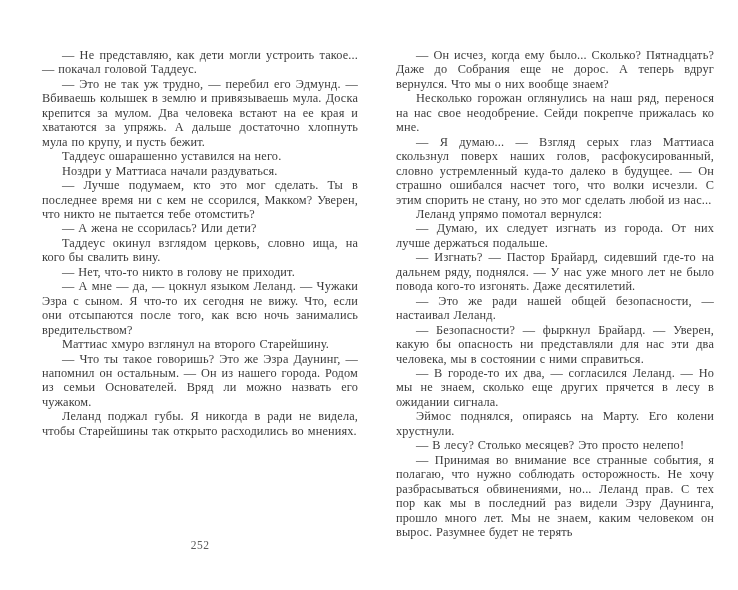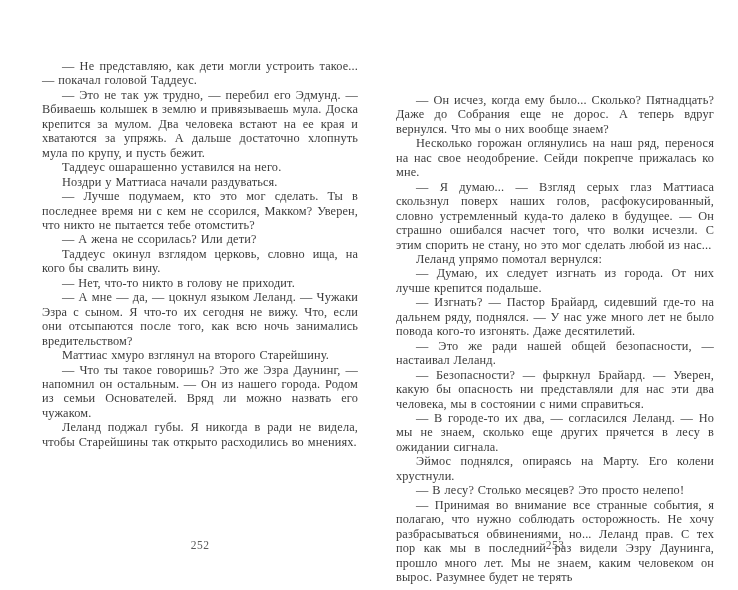--- a/index.html
+++ b/index.html
@@ -25,24 +25,24 @@
   .page {
     position: absolute;
     top: 0;
     width: 369px;
     height: 590px;
   }
   .page.left  { left: 0; }
   .page.right { left: 369px; }
   .text-block {
     position: absolute;
-    top: 59px;
+    top: 48px;
   }
   .page.left  .text-block { left: 42px; width: 316px; }
-  .page.right .text-block { left: 27px; width: 318px; margin-top: 34px; }
+  .page.right .text-block { left: 27px; width: 318px; }
   .text-block p {
     margin: 0;
     padding: 0;
     font-size: 12.3px;
     line-height: 14.45px;
     text-align: justify;
     text-indent: 20px;
     letter-spacing: 0.15px;
     word-spacing: 0.6px;
     hyphens: auto;
@@ -81,25 +81,24 @@
       </div>
     <div class="folio">252</div>
   </section>
 
   <section class="page right">
     <div class="text-block">
         <p>— Он исчез, когда ему было... Сколько? Пятнадцать? Даже до Собрания еще не дорос. А теперь вдруг вернулся. Что мы о них вообще знаем?</p>
         <p>Несколько горожан оглянулись на наш ряд, перенося на нас свое неодобрение. Сейди покрепче прижалась ко мне.</p>
         <p>— Я думаю... — Взгляд серых глаз Маттиаса скользнул поверх наших голов, расфокусированный, словно устремленный куда-то далеко в будущее. — Он страшно ошибался насчет того, что волки исчезли. С этим спорить не стану, но это мог сделать любой из нас...</p>
         <p>Леланд упрямо помотал вернулся:</p>
-        <p>— Думаю, их следует изгнать из города. От них лучше крепится подальше.</p>
+        <p>— Думаю, их следует изгнать из города. От них лучше держаться подальше.</p>
         <p>— Изгнать? — Пастор Брайард, сидевший где-то на дальнем ряду, поднялся. — У нас уже много лет не было повода кого-то изгонять. Даже десятилетий.</p>
         <p>— Это же ради нашей общей безопасности, — настаивал Леланд.</p>
         <p>— Безопасности? — фыркнул Брайард. — Уверен, какую бы опасность ни представляли для нас эти два человека, мы в состоянии с ними справиться.</p>
         <p>— В городе-то их два, — согласился Леланд. — Но мы не знаем, сколько еще других прячется в лесу в ожидании сигнала.</p>
         <p>Эймос поднялся, опираясь на Марту. Его колени хрустнули.</p>
         <p>— В лесу? Столько месяцев? Это просто нелепо!</p>
         <p>— Принимая во внимание все странные события, я полагаю, что нужно соблюдать осторожность. Не хочу разбрасываться обвинениями, но... Леланд прав. С тех пор как мы в последний раз видели Эзру Даунинга, прошло много лет. Мы не знаем, каким человеком он вырос. Разумнее будет не терять</p>
       </div>
-    <div class="folio">253</div>
   </section>
 
 </div>
 
 </body></html>

